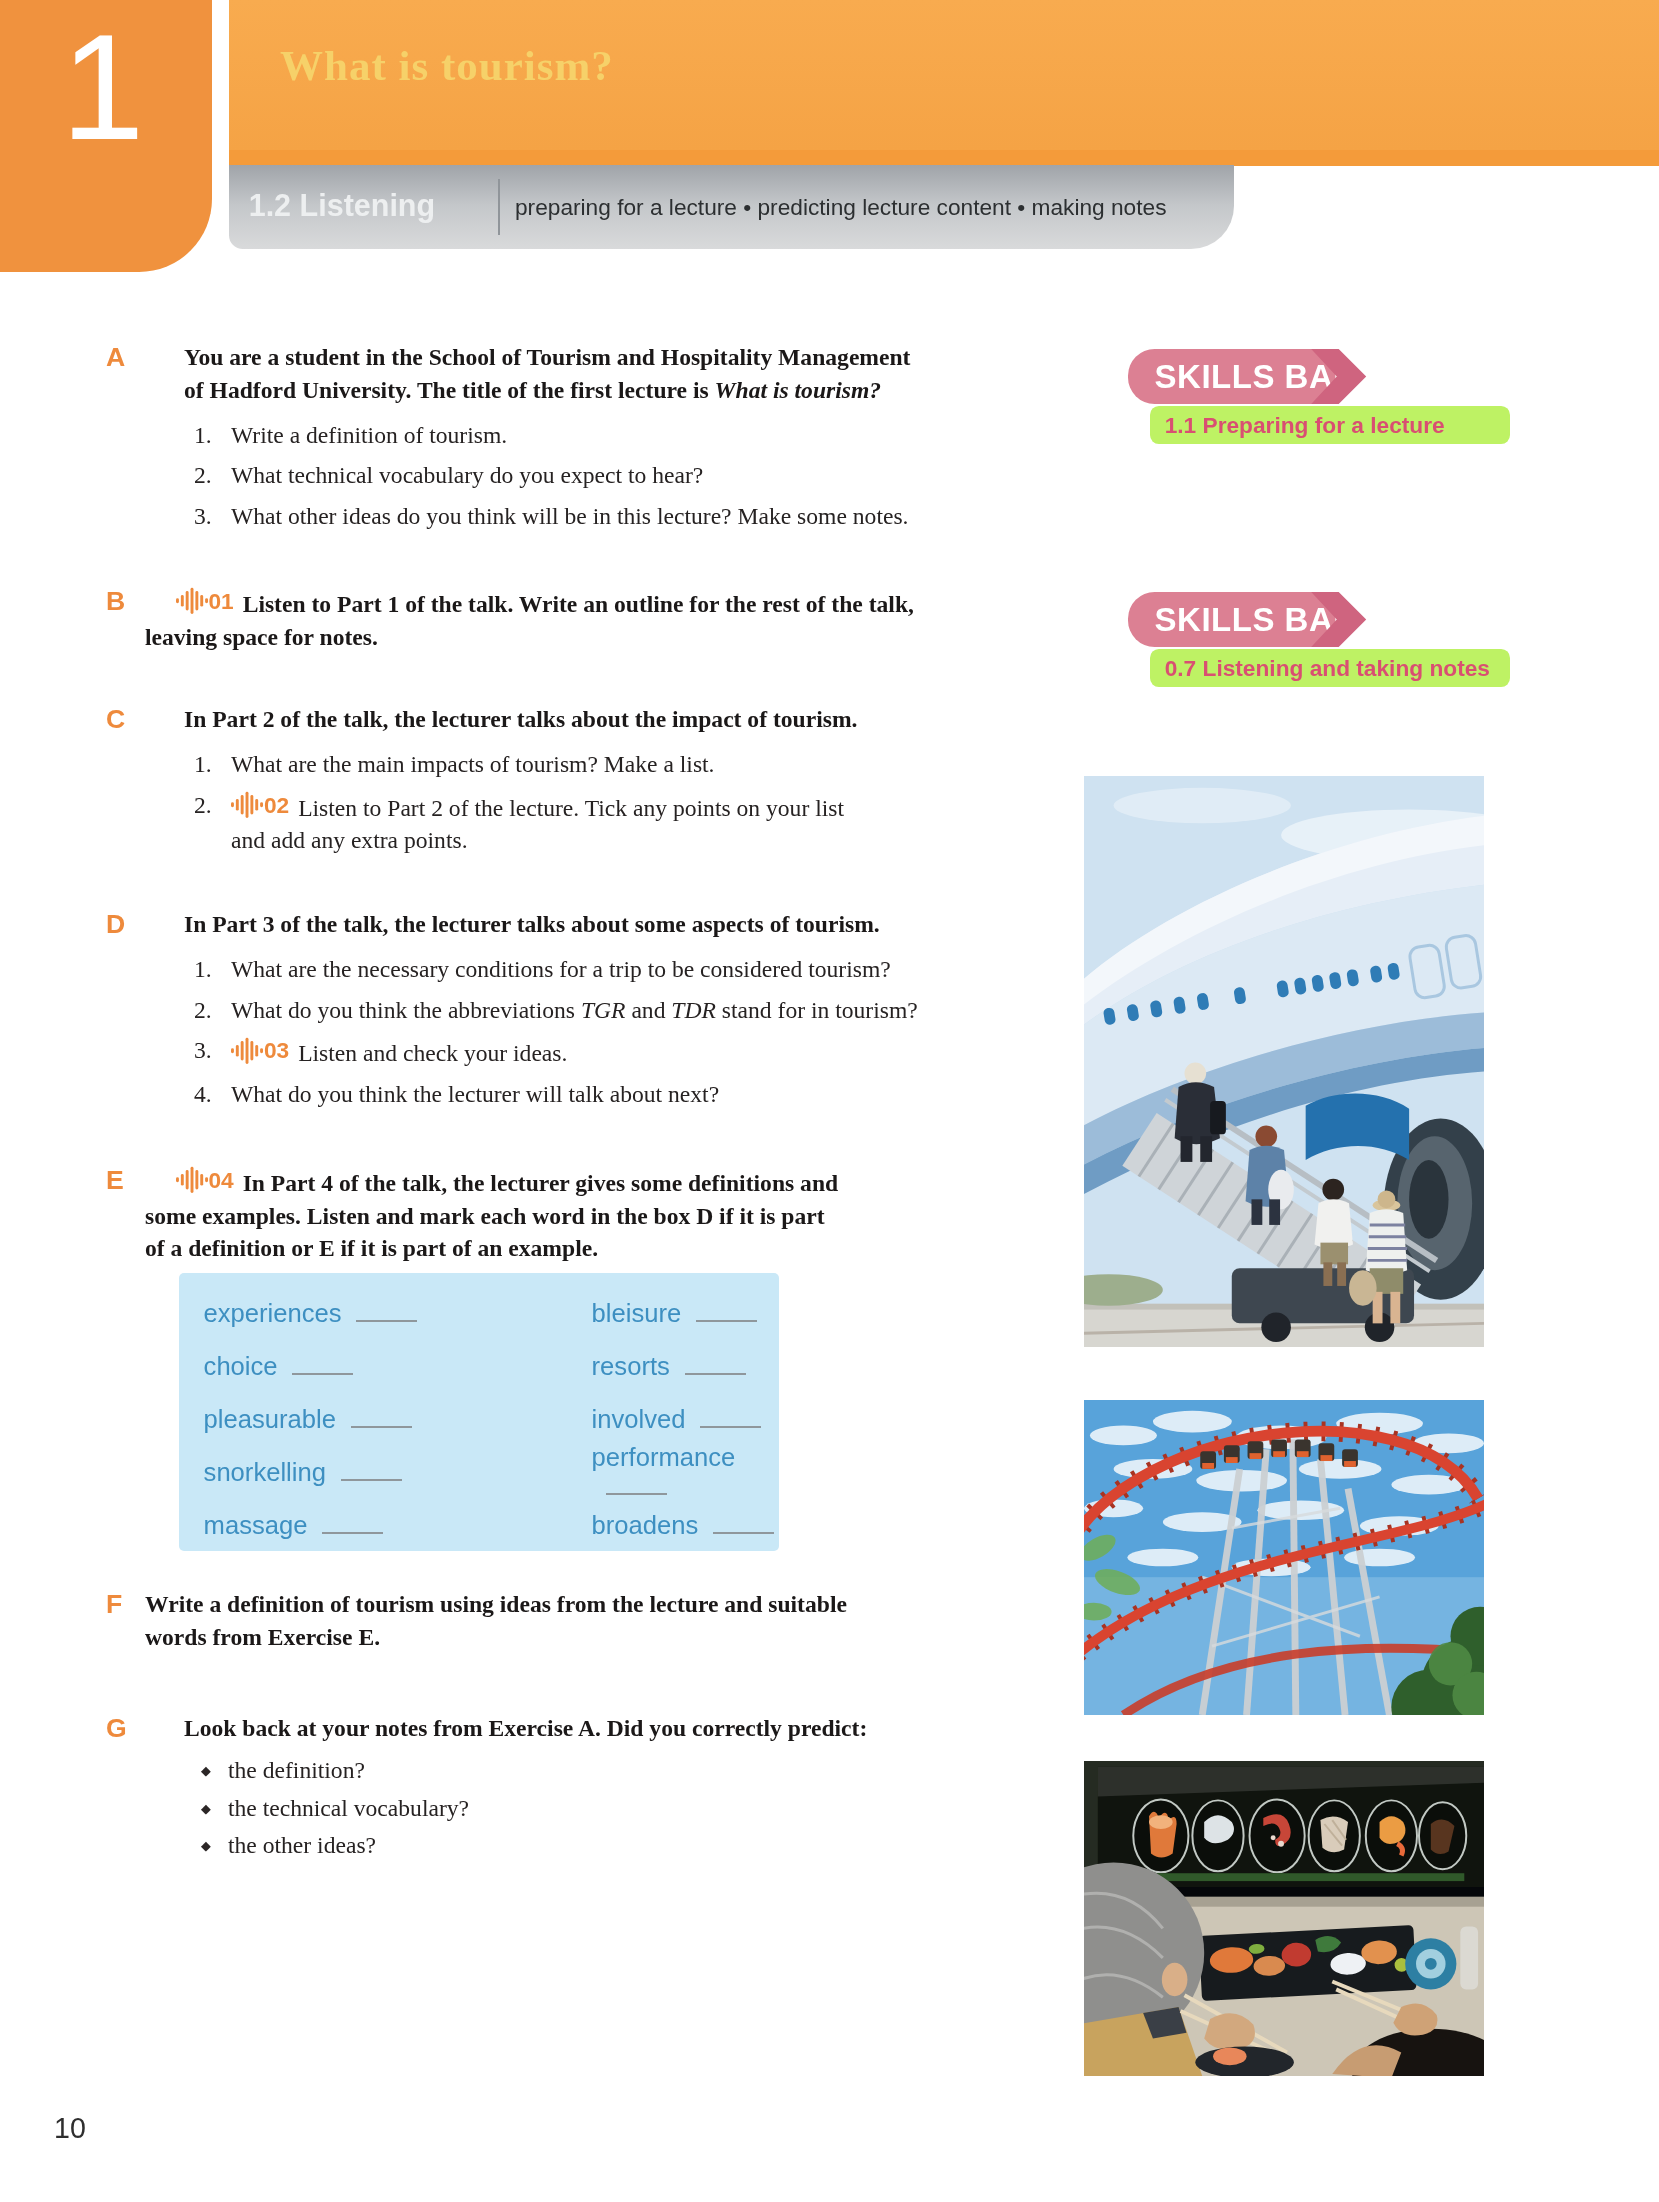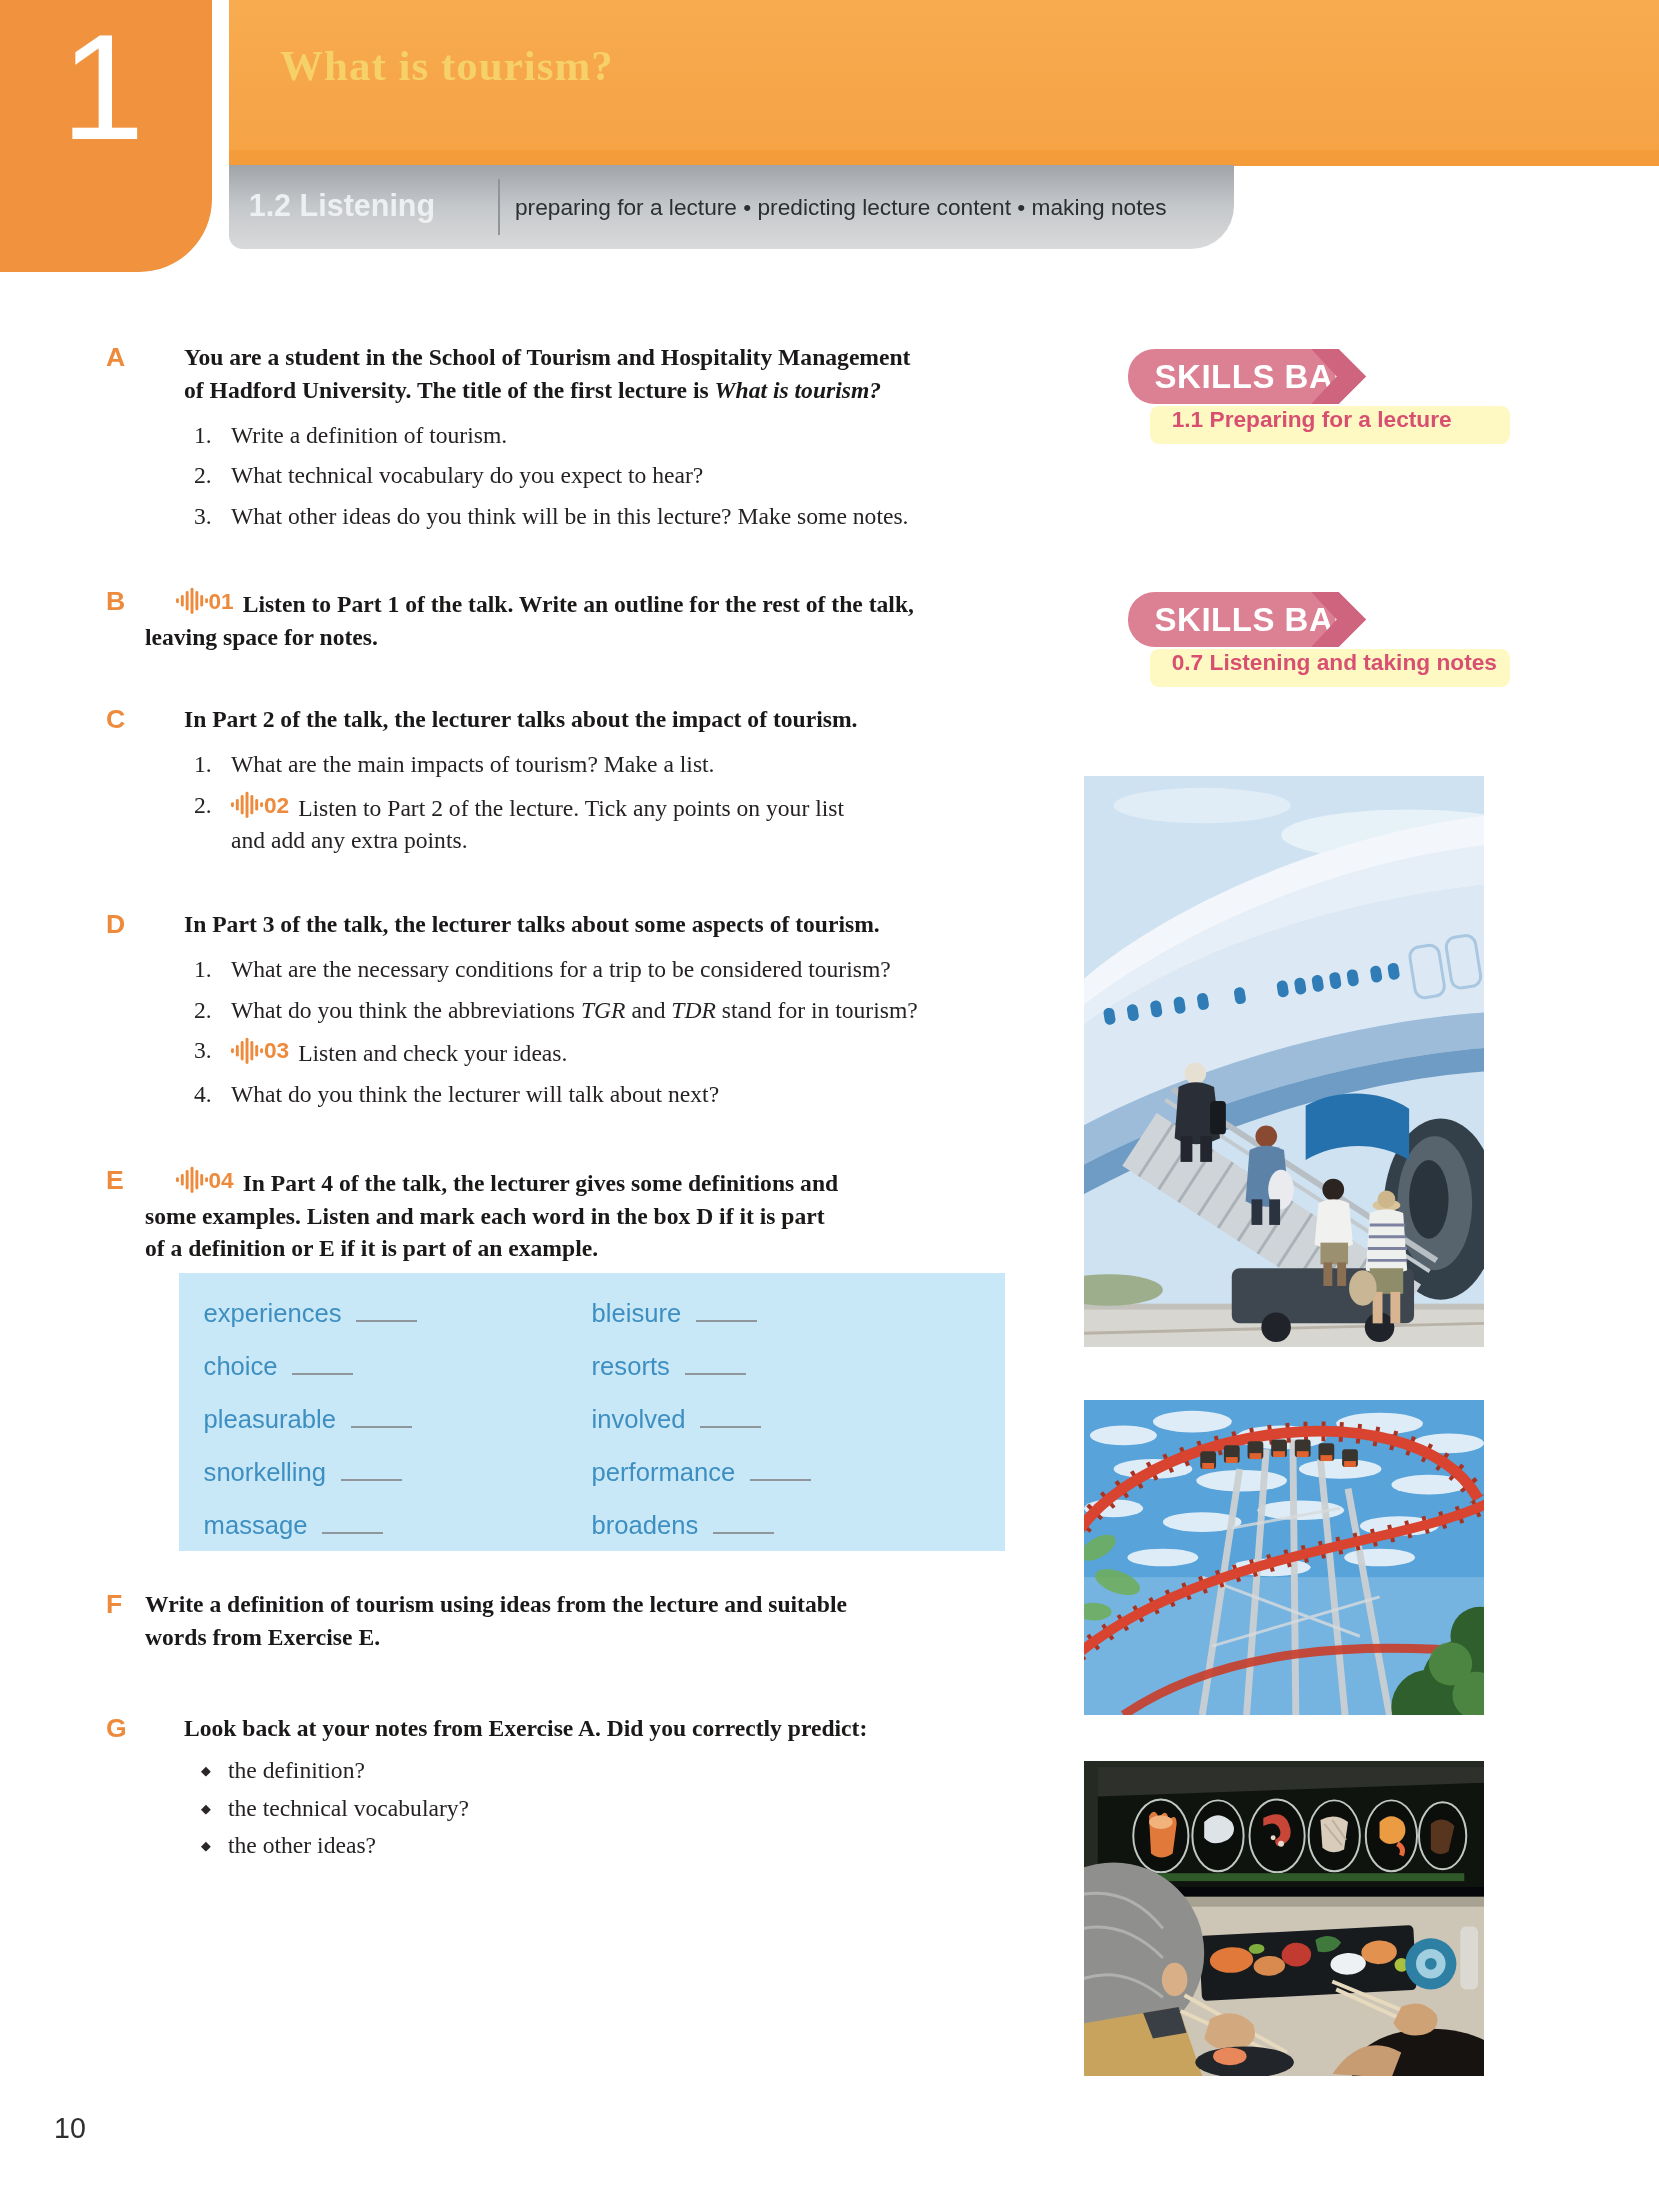--- a/index.html
+++ b/index.html
@@ -38,38 +38,38 @@
   .item .inum{position:absolute;left:49px;}
   .audio{display:inline-flex;align-items:center;gap:0;margin-right:8.9px;vertical-align:-3px;}
   .audio svg{display:block;}
   .track{font-family:"Liberation Sans",sans-serif;font-weight:700;font-size:22.7px;color:#ee8a3c;}
   .ind{margin-left:30.5px;}
   .bullets{margin-top:10.8px;}
   .bullet-item{position:relative;padding-left:83px;margin-bottom:6.9px;line-height:30.5px;}
   .bullet-item .bgl{position:absolute;left:56px;top:1px;font-size:12.8px;color:#2b2626;}
 
   
-  .word-box{position:absolute;left:179px;top:1273px;width:826px;height:278px;
-            background:#c9e8f7;border-radius:0;}
+  .word-box{position:absolute;left:179px;top:1273px;width:600px;height:278px;
+            background:#c9e8f7;border-radius:5px;}
   .wb-grid{display:grid;grid-template-columns:388px 1fr;grid-auto-rows:53px;
            padding:13.8px 0 0 24.6px;align-items:center;}
   .wb-cell{font-family:"Liberation Sans",sans-serif;font-size:25.6px;color:#3d8fc1;}
   .wb-blank{display:inline-block;width:61px;height:19.7px;border-bottom:2px solid #8f979c;
             margin-left:14.8px;}
 
   
   .skills-bank{position:absolute;width:414px;height:108px;}
   .sb1{left:1128px;top:349px;} .sb2{left:1128px;top:592px;}
   .sb-tag{position:absolute;left:0;top:0;height:55px;width:211px;background:#dc8093;
           border-radius:26.6px;display:flex;align-items:center;padding-left:26.6px;box-sizing:border-box;}
   .sb-label{font-family:"Liberation Sans",sans-serif;font-weight:700;font-size:33px;
             color:#ffffff;letter-spacing:0.5px;white-space:nowrap;}
   .sb-arrow{position:absolute;left:183px;top:0;}
-  .sb-ref{position:absolute;left:21.7px;top:57px;height:38px;width:360px;background:#fef9c3;
-          border-radius:8.9px;display:flex;padding-left:22px;box-sizing:border-box;}
+  .sb-ref{position:absolute;left:21.7px;top:57px;height:38px;width:360px;background:#bef264;
+          border-radius:8.9px;display:flex;align-items:center;padding-left:15px;box-sizing:border-box;}
   .sb-ref-label{font-family:"Liberation Sans",sans-serif;font-weight:700;font-size:22.7px;color:#d94f72;}
 
   
   .photo{position:absolute;left:1084px;width:400px;overflow:hidden;background:#dfe7ee;}
   .photo svg{display:block;width:100%;height:100%;}
   #photo-plane{top:776px;height:571px;}
   #photo-coaster{top:1400px;height:315px;}
   #photo-sushi{top:1761px;height:315px;}
 
   .page-number{position:absolute;left:54px;top:2112px;font-family:"Liberation Sans",sans-serif;

